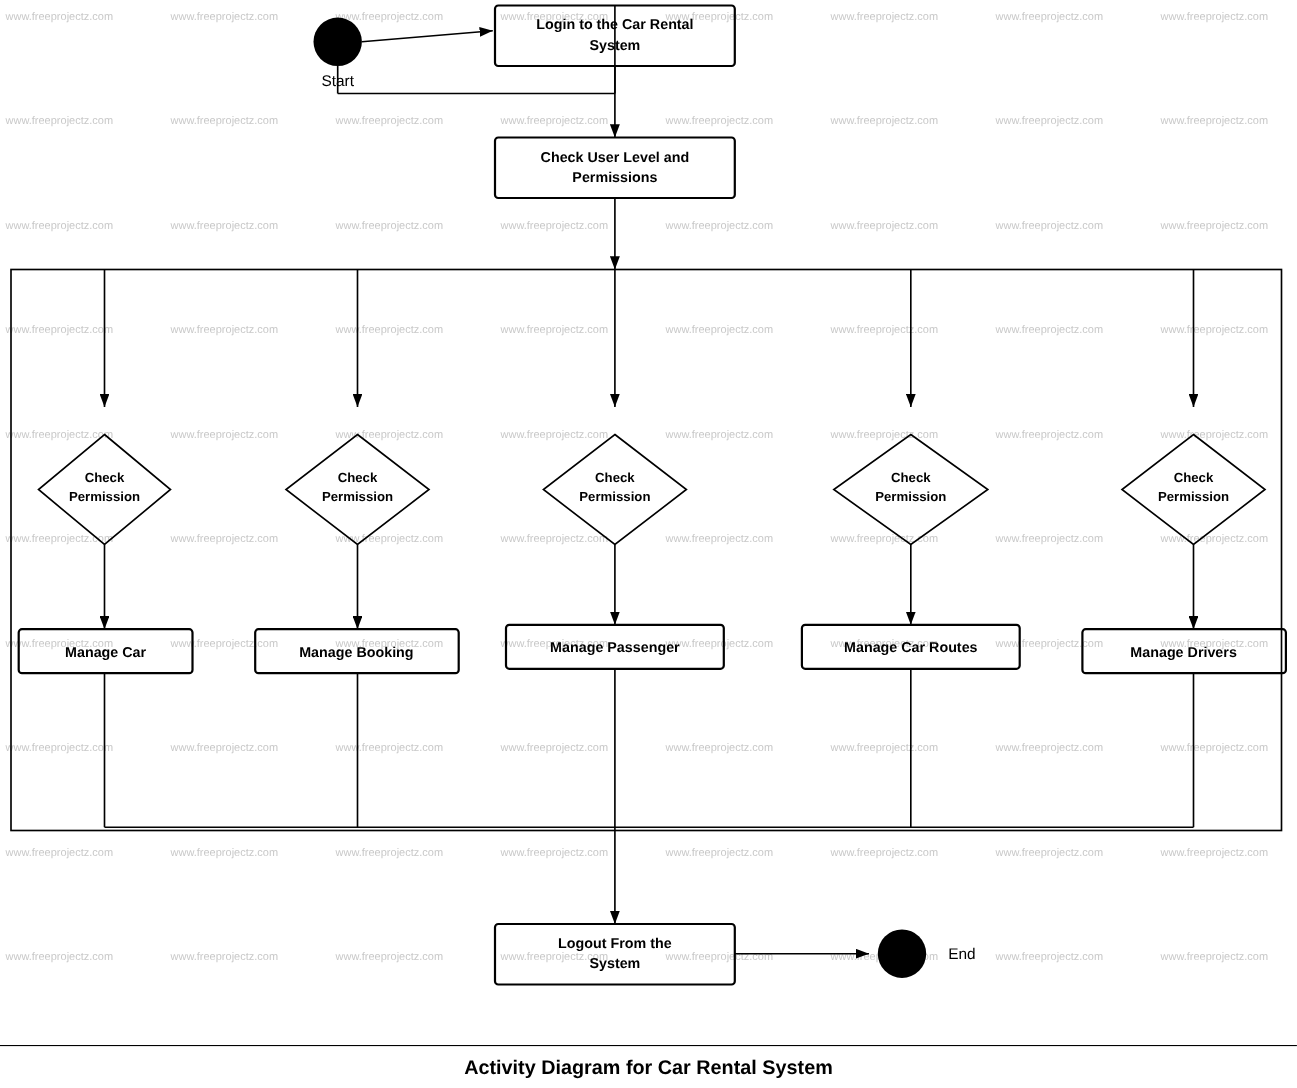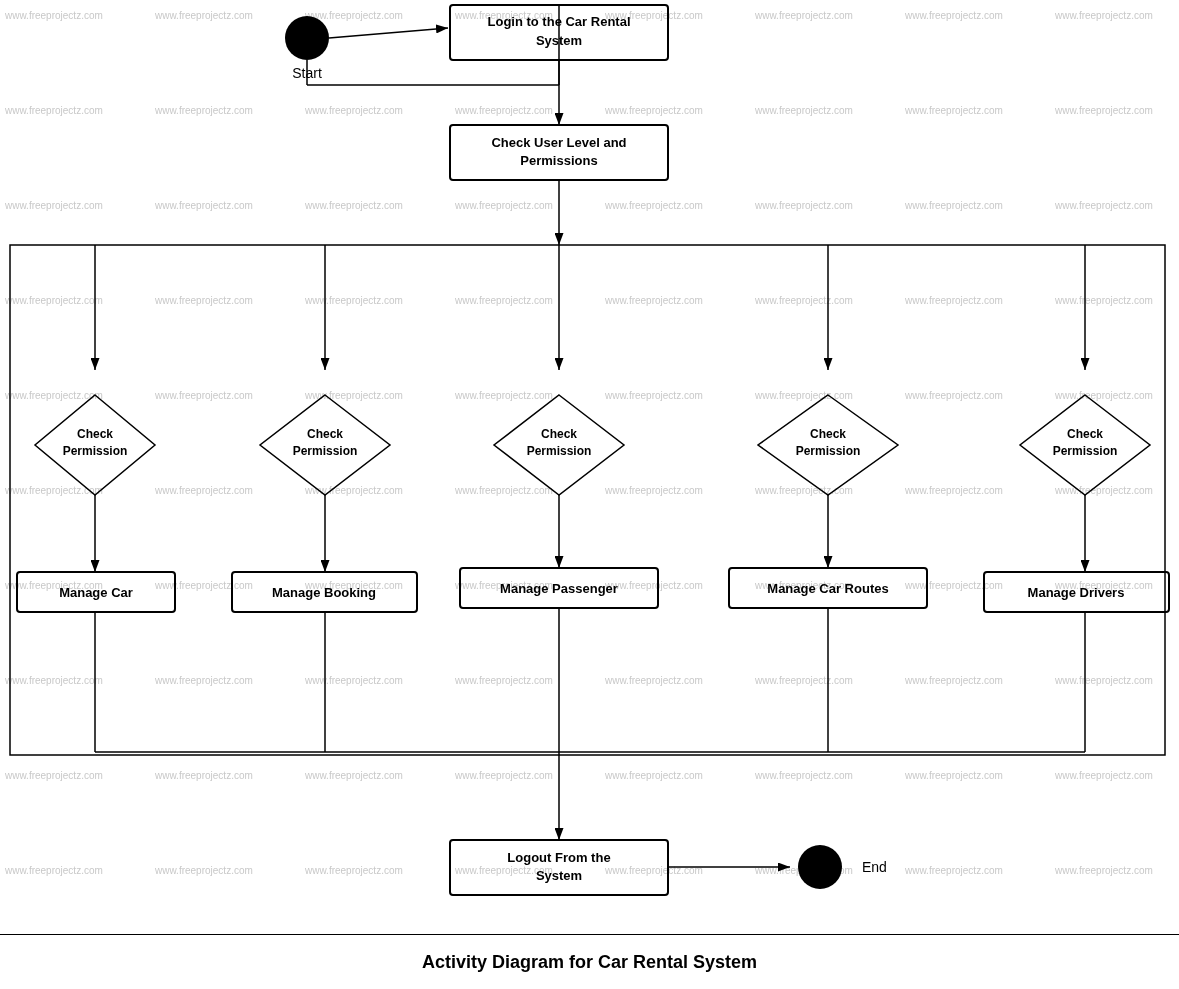--- a/index.html
+++ b/index.html
@@ -44,21 +44,21 @@
       height: 989px;
       z-index: 2;
     }
 
     
     .title-bar {
       position: absolute;
       bottom: 0;
       left: 0;
       right: 0;
-      height: 55px;
+      height: 39px;
       background: #fff;
       border-top: 1px solid #000;
       display: flex;
       align-items: center;
       justify-content: center;
       z-index: 10;
     }
 
     .title-text {
       font-size: 18px;

